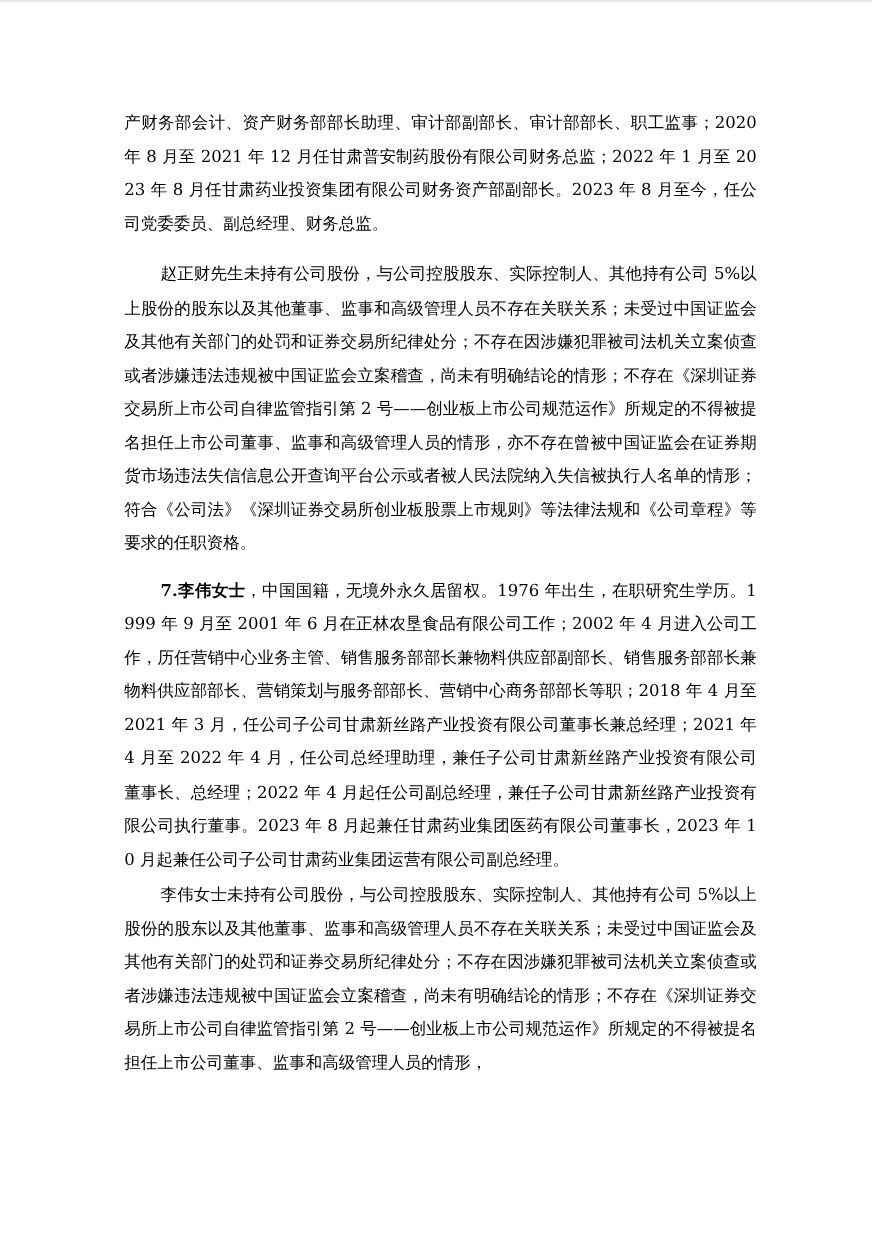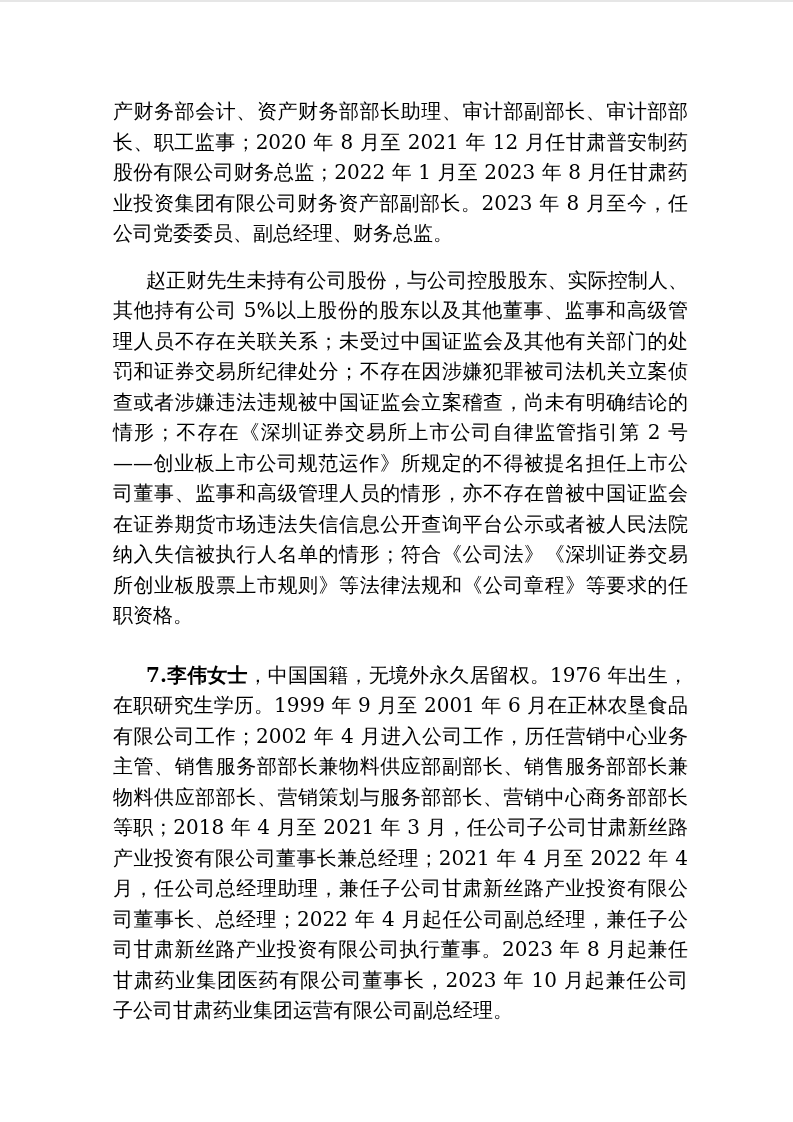--- a/index.html
+++ b/index.html
@@ -21,48 +21,49 @@
     left: 0;
     width: 793px;
     height: 2px;
     background: #e6e6e6;
   }
   .content {
     position: absolute;
     left: 113px;
     top: 96px;
     width: 575px;
-    font-size: 20px;
+    font-size: 15px;
     line-height: 30.5px;
     color: #000000;
     text-align: justify;
     text-justify: inter-ideograph;
     word-break: break-all;
   }
   .para {
     margin: 0;
   }
   .para.indent {
     text-indent: 33px;
   }
   .para.gap-sm { margin-top: 16px; }
-  .para.gap-md { margin-top: 29px; }
+  .para.gap-md { margin-top: 13px; }
   .para.gap-xs { margin-top: 2px; }
   .bold-lead {
     font-weight: bold;
   }
 </style>
 </head>
 <body>
 
 <div class="page">
   <div class="page-top-edge"></div>
   <div class="content">
 
     <p class="para">产财务部会计、资产财务部部长助理、审计部副部长、审计部部长、职工监事；2020 年 8 月至 2021 年 12 月任甘肃普安制药股份有限公司财务总监；2022 年 1 月至 2023 年 8 月任甘肃药业投资集团有限公司财务资产部副部长。2023 年 8 月至今，任公司党委委员、副总经理、财务总监。</p>
 
     <p class="para indent gap-sm">赵正财先生未持有公司股份，与公司控股股东、实际控制人、其他持有公司 5%以上股份的股东以及其他董事、监事和高级管理人员不存在关联关系；未受过中国证监会及其他有关部门的处罚和证券交易所纪律处分；不存在因涉嫌犯罪被司法机关立案侦查或者涉嫌违法违规被中国证监会立案稽查，尚未有明确结论的情形；不存在《深圳证券交易所上市公司自律监管指引第 2 号——创业板上市公司规范运作》所规定的不得被提名担任上市公司董事、监事和高级管理人员的情形，亦不存在曾被中国证监会在证券期货市场违法失信信息公开查询平台公示或者被人民法院纳入失信被执行人名单的情形；符合《公司法》《深圳证券交易所创业板股票上市规则》等法律法规和《公司章程》等要求的任职资格。</p>
 
     <p class="para indent gap-md"><span class="bold-lead">7.李伟女士</span><span>，中国国籍，无境外永久居留权。1976 年出生，在职研究生学历。1999 年 9 月至 2001 年 6 月在正林农垦食品有限公司工作；2002 年 4 月进入公司工作，历任营销中心业务主管、销售服务部部长兼物料供应部副部长、销售服务部部长兼物料供应部部长、营销策划与服务部部长、营销中心商务部部长等职；2018 年 4 月至 2021 年 3 月，任公司子公司甘肃新丝路产业投资有限公司董事长兼总经理；2021 年 4 月至 2022 年 4 月，任公司总经理助理，兼任子公司甘肃新丝路产业投资有限公司董事长、总经理；2022 年 4 月起任公司副总经理，兼任子公司甘肃新丝路产业投资有限公司执行董事。2023 年 8 月起兼任甘肃药业集团医药有限公司董事长，2023 年 10 月起兼任公司子公司甘肃药业集团运营有限公司副总经理。</span></p>
 
+    <p class="para indent gap-xs">李伟女士未持有公司股份，与公司控股股东、实际控制人、其他持有公司 5%以上股份的股东以及其他董事、监事和高级管理人员不存在关联关系；未受过中国证监会及其他有关部门的处罚和证券交易所纪律处分；不存在因涉嫌犯罪被司法机关立案侦查或者涉嫌违法违规被中国证监会立案稽查，尚未有明确结论的情形；不存在《深圳证券交易所上市公司自律监管指引第 2 号——创业板上市公司规范运作》所规定的不得被提名担任上市公司董事、监事和高级管理人员的情形，</p>
 
   </div>
 </div>
 
 </body></html>

